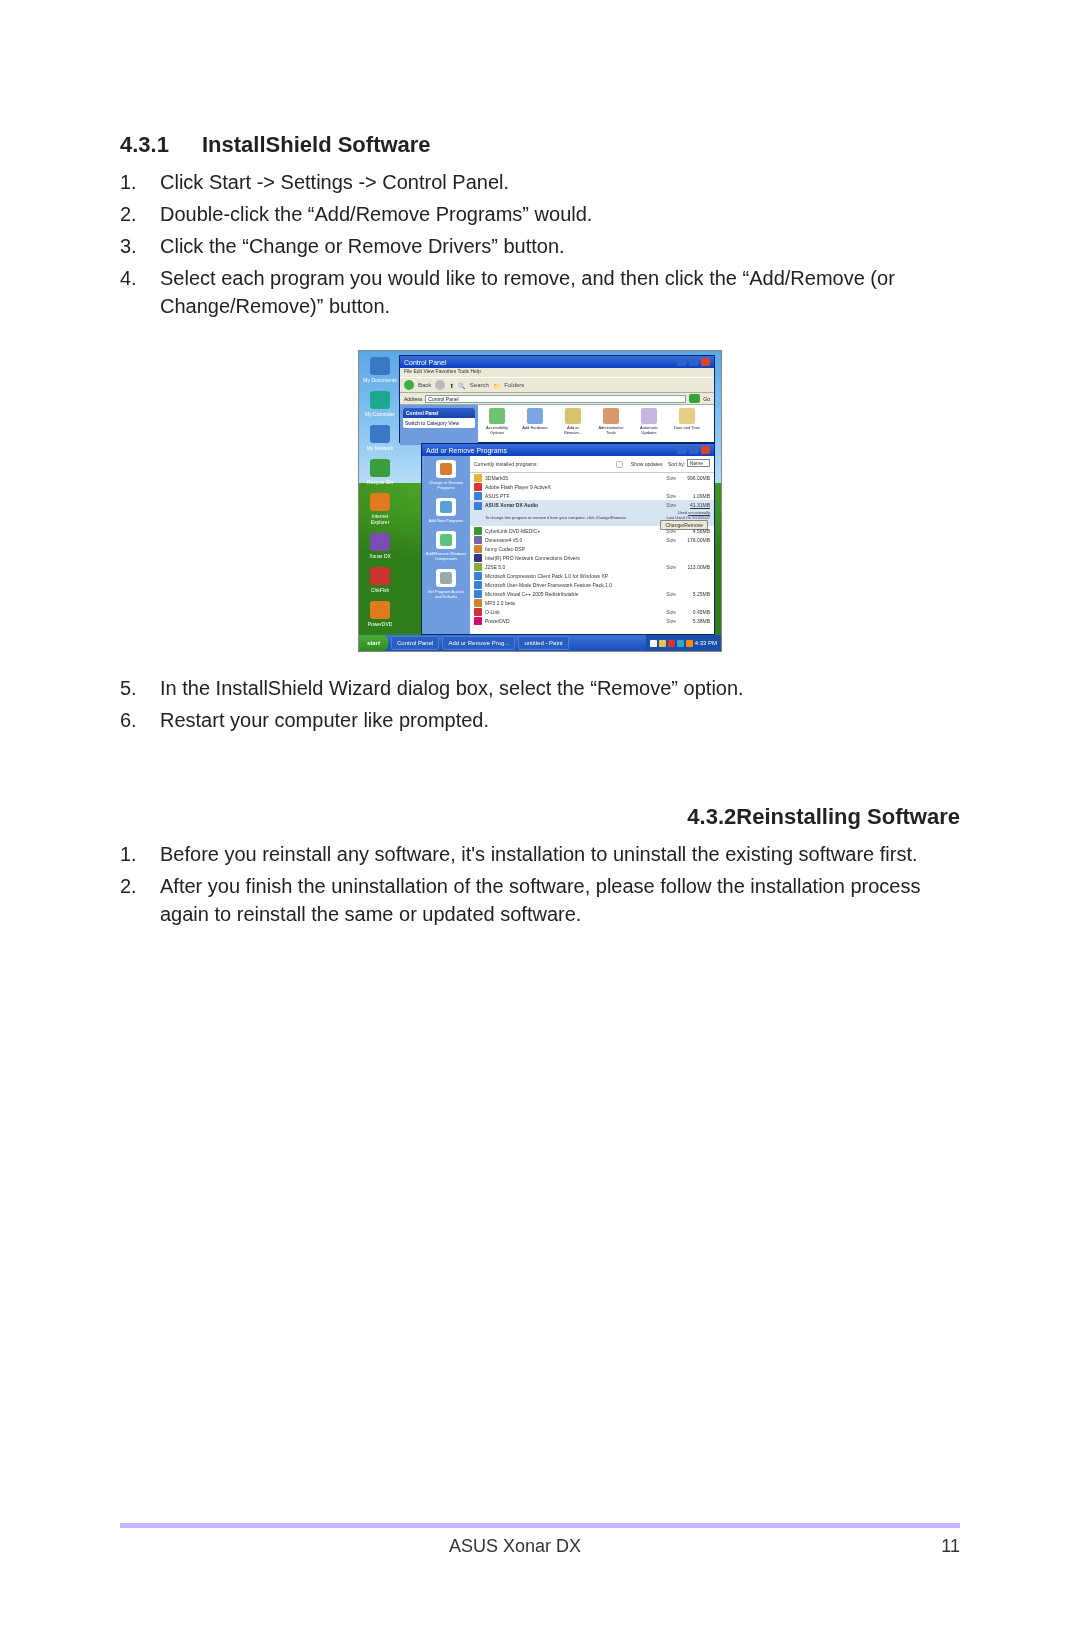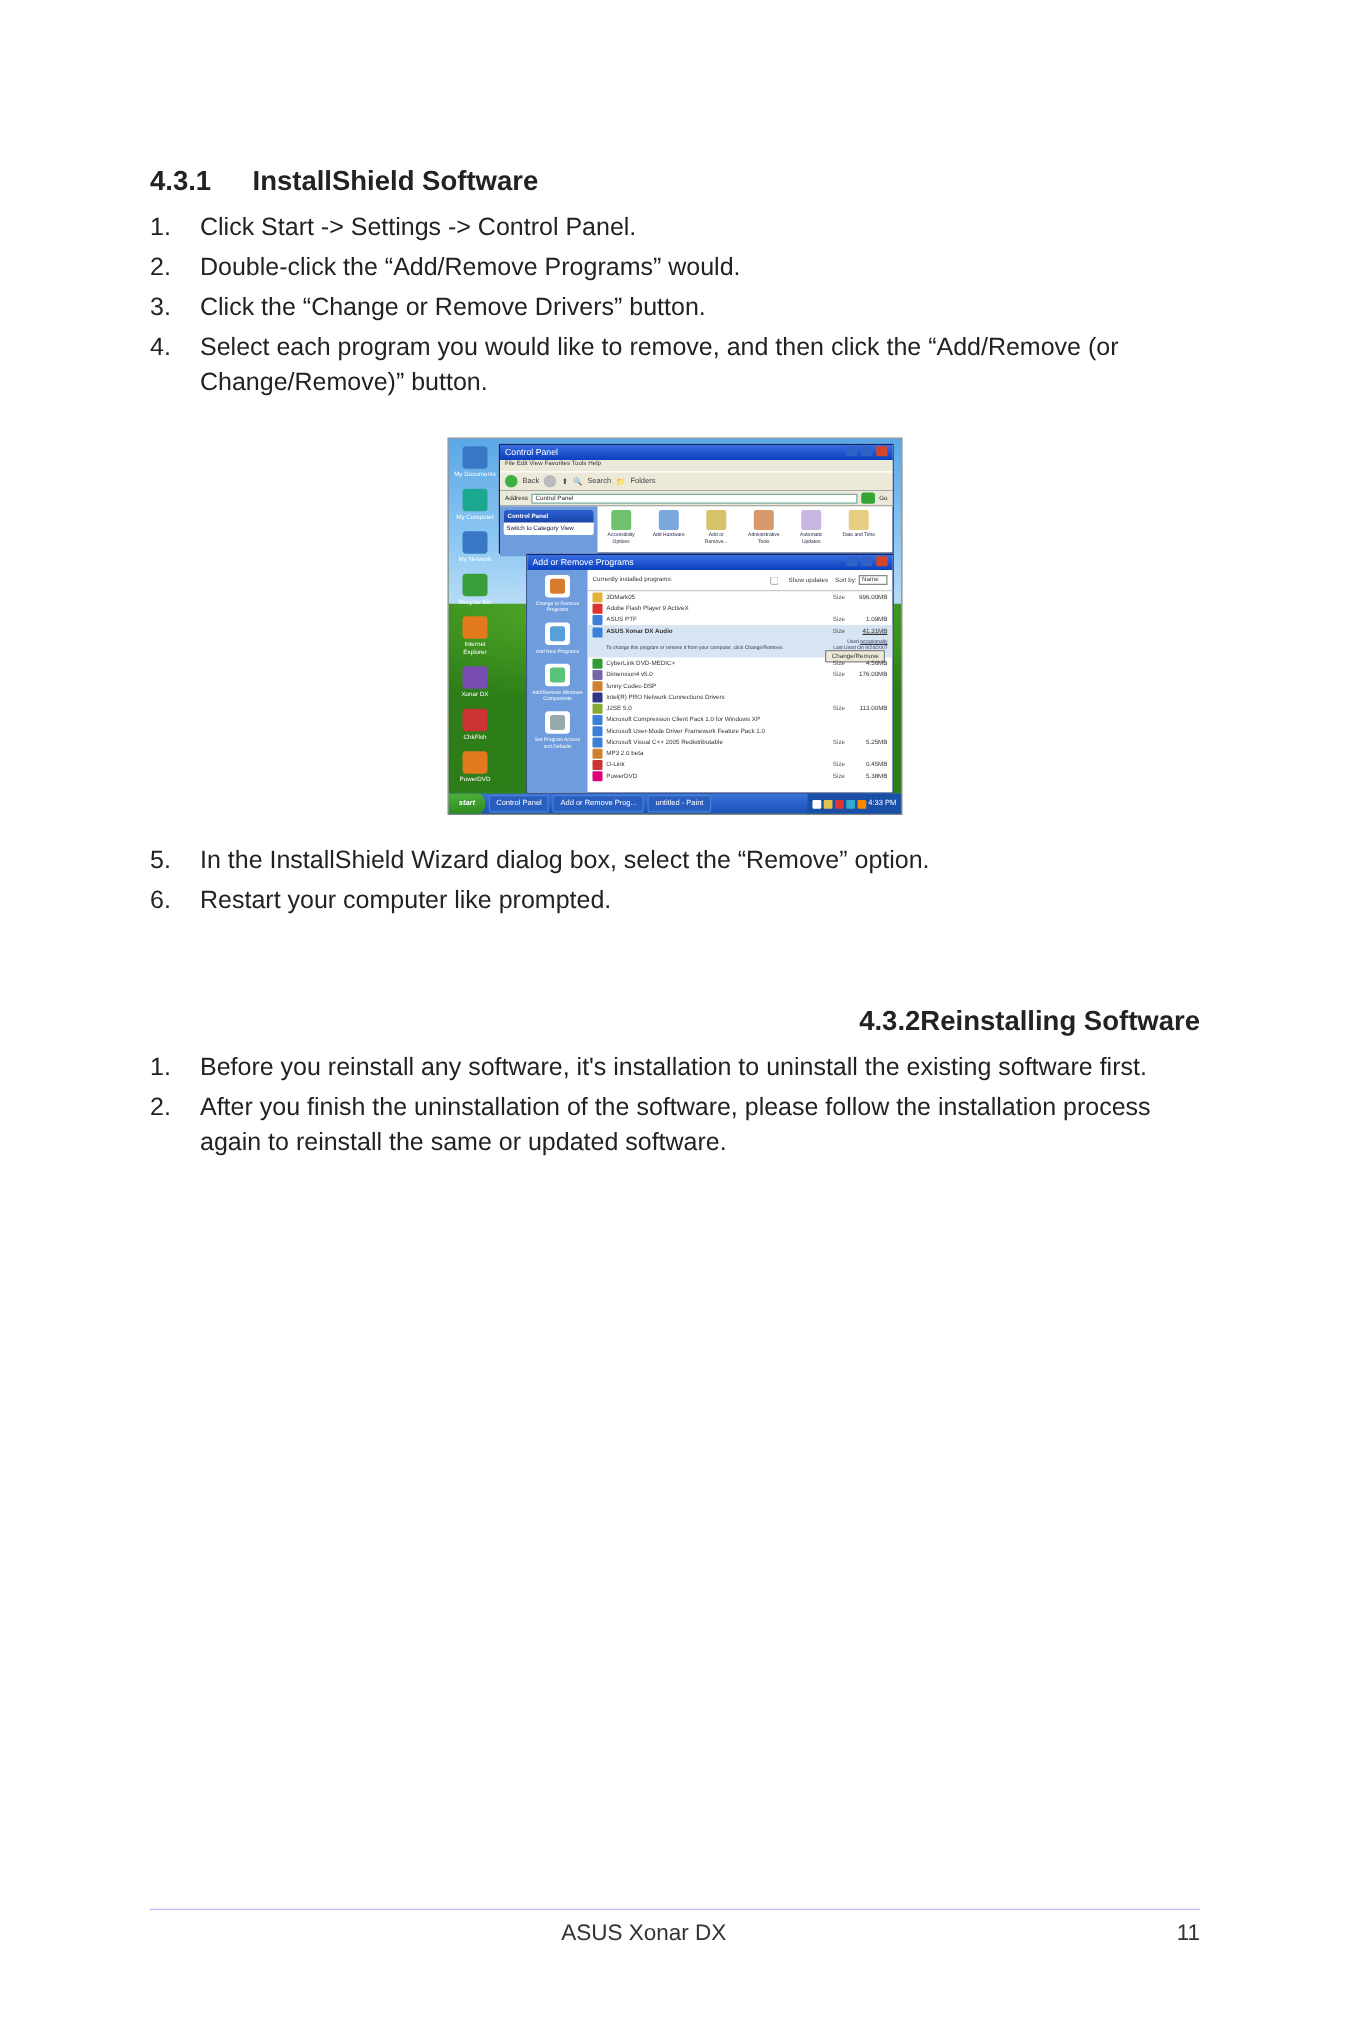--- a/index.html
+++ b/index.html
@@ -143,21 +143,21 @@
 .tbtn{background:#2a5fbf;border:1px solid #4a7fd8;height:12px;padding:0 5px;margin-left:3px;
  display:flex;align-items:center;border-radius:2px;}
 .tray{margin-left:auto;background:#1a4fa8;height:16px;padding:0 4px;display:flex;align-items:center;gap:2px;}
 .trayic{width:7px;height:7px;border-radius:1px;}
 .trayic.t1{background:#fff;}.trayic.t2{background:#e6c34a;}.trayic.t3{background:#d33;}
 .trayic.t4{background:#3ac;}.trayic.t5{background:#f80;}
 
 
 .footer{
   position:absolute; left:120px; right:120px; bottom:70px;
-  border-top:1px solid #c4b5fd; padding-top:8px;
+  border-top:5px solid #c4b5fd; padding-top:8px;
   display:flex; font-size:18px; color:#333;
 }
 .footer .prod{flex:1;text-align:center;}
 .footer .pg{width:50px;text-align:right;}
 </style>
 </head>
 <body>
 
 <div class="page">
 

